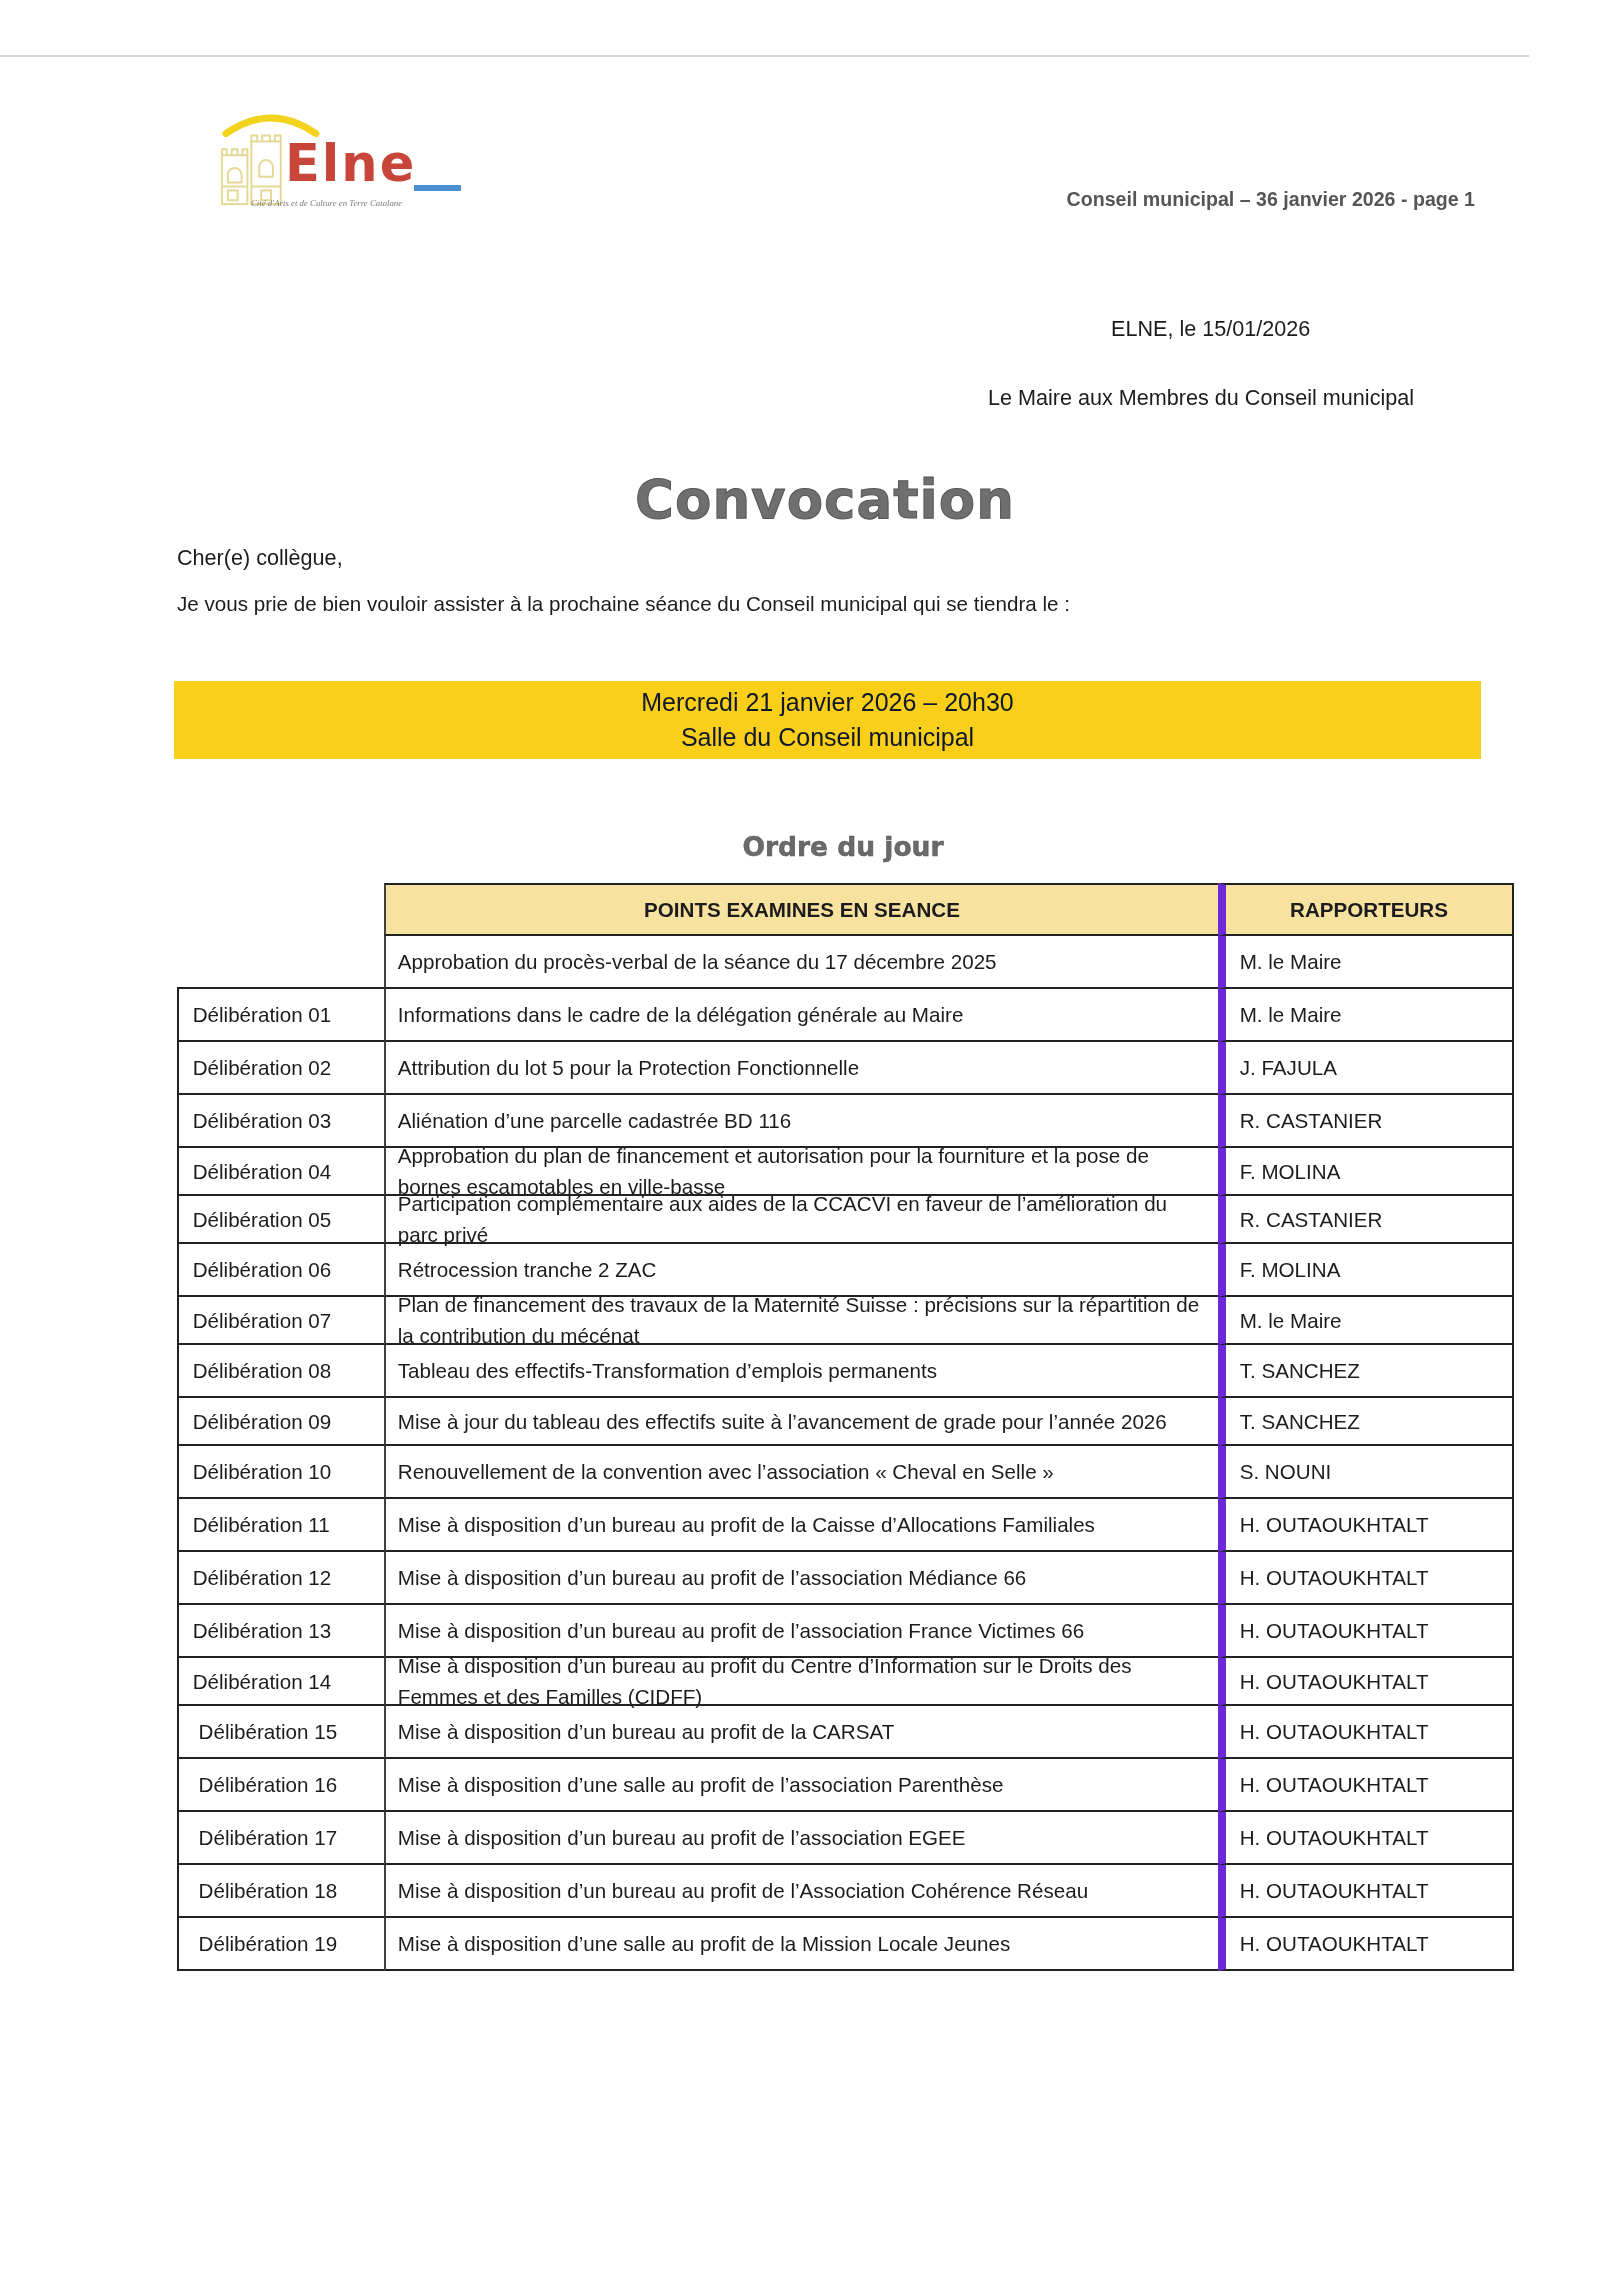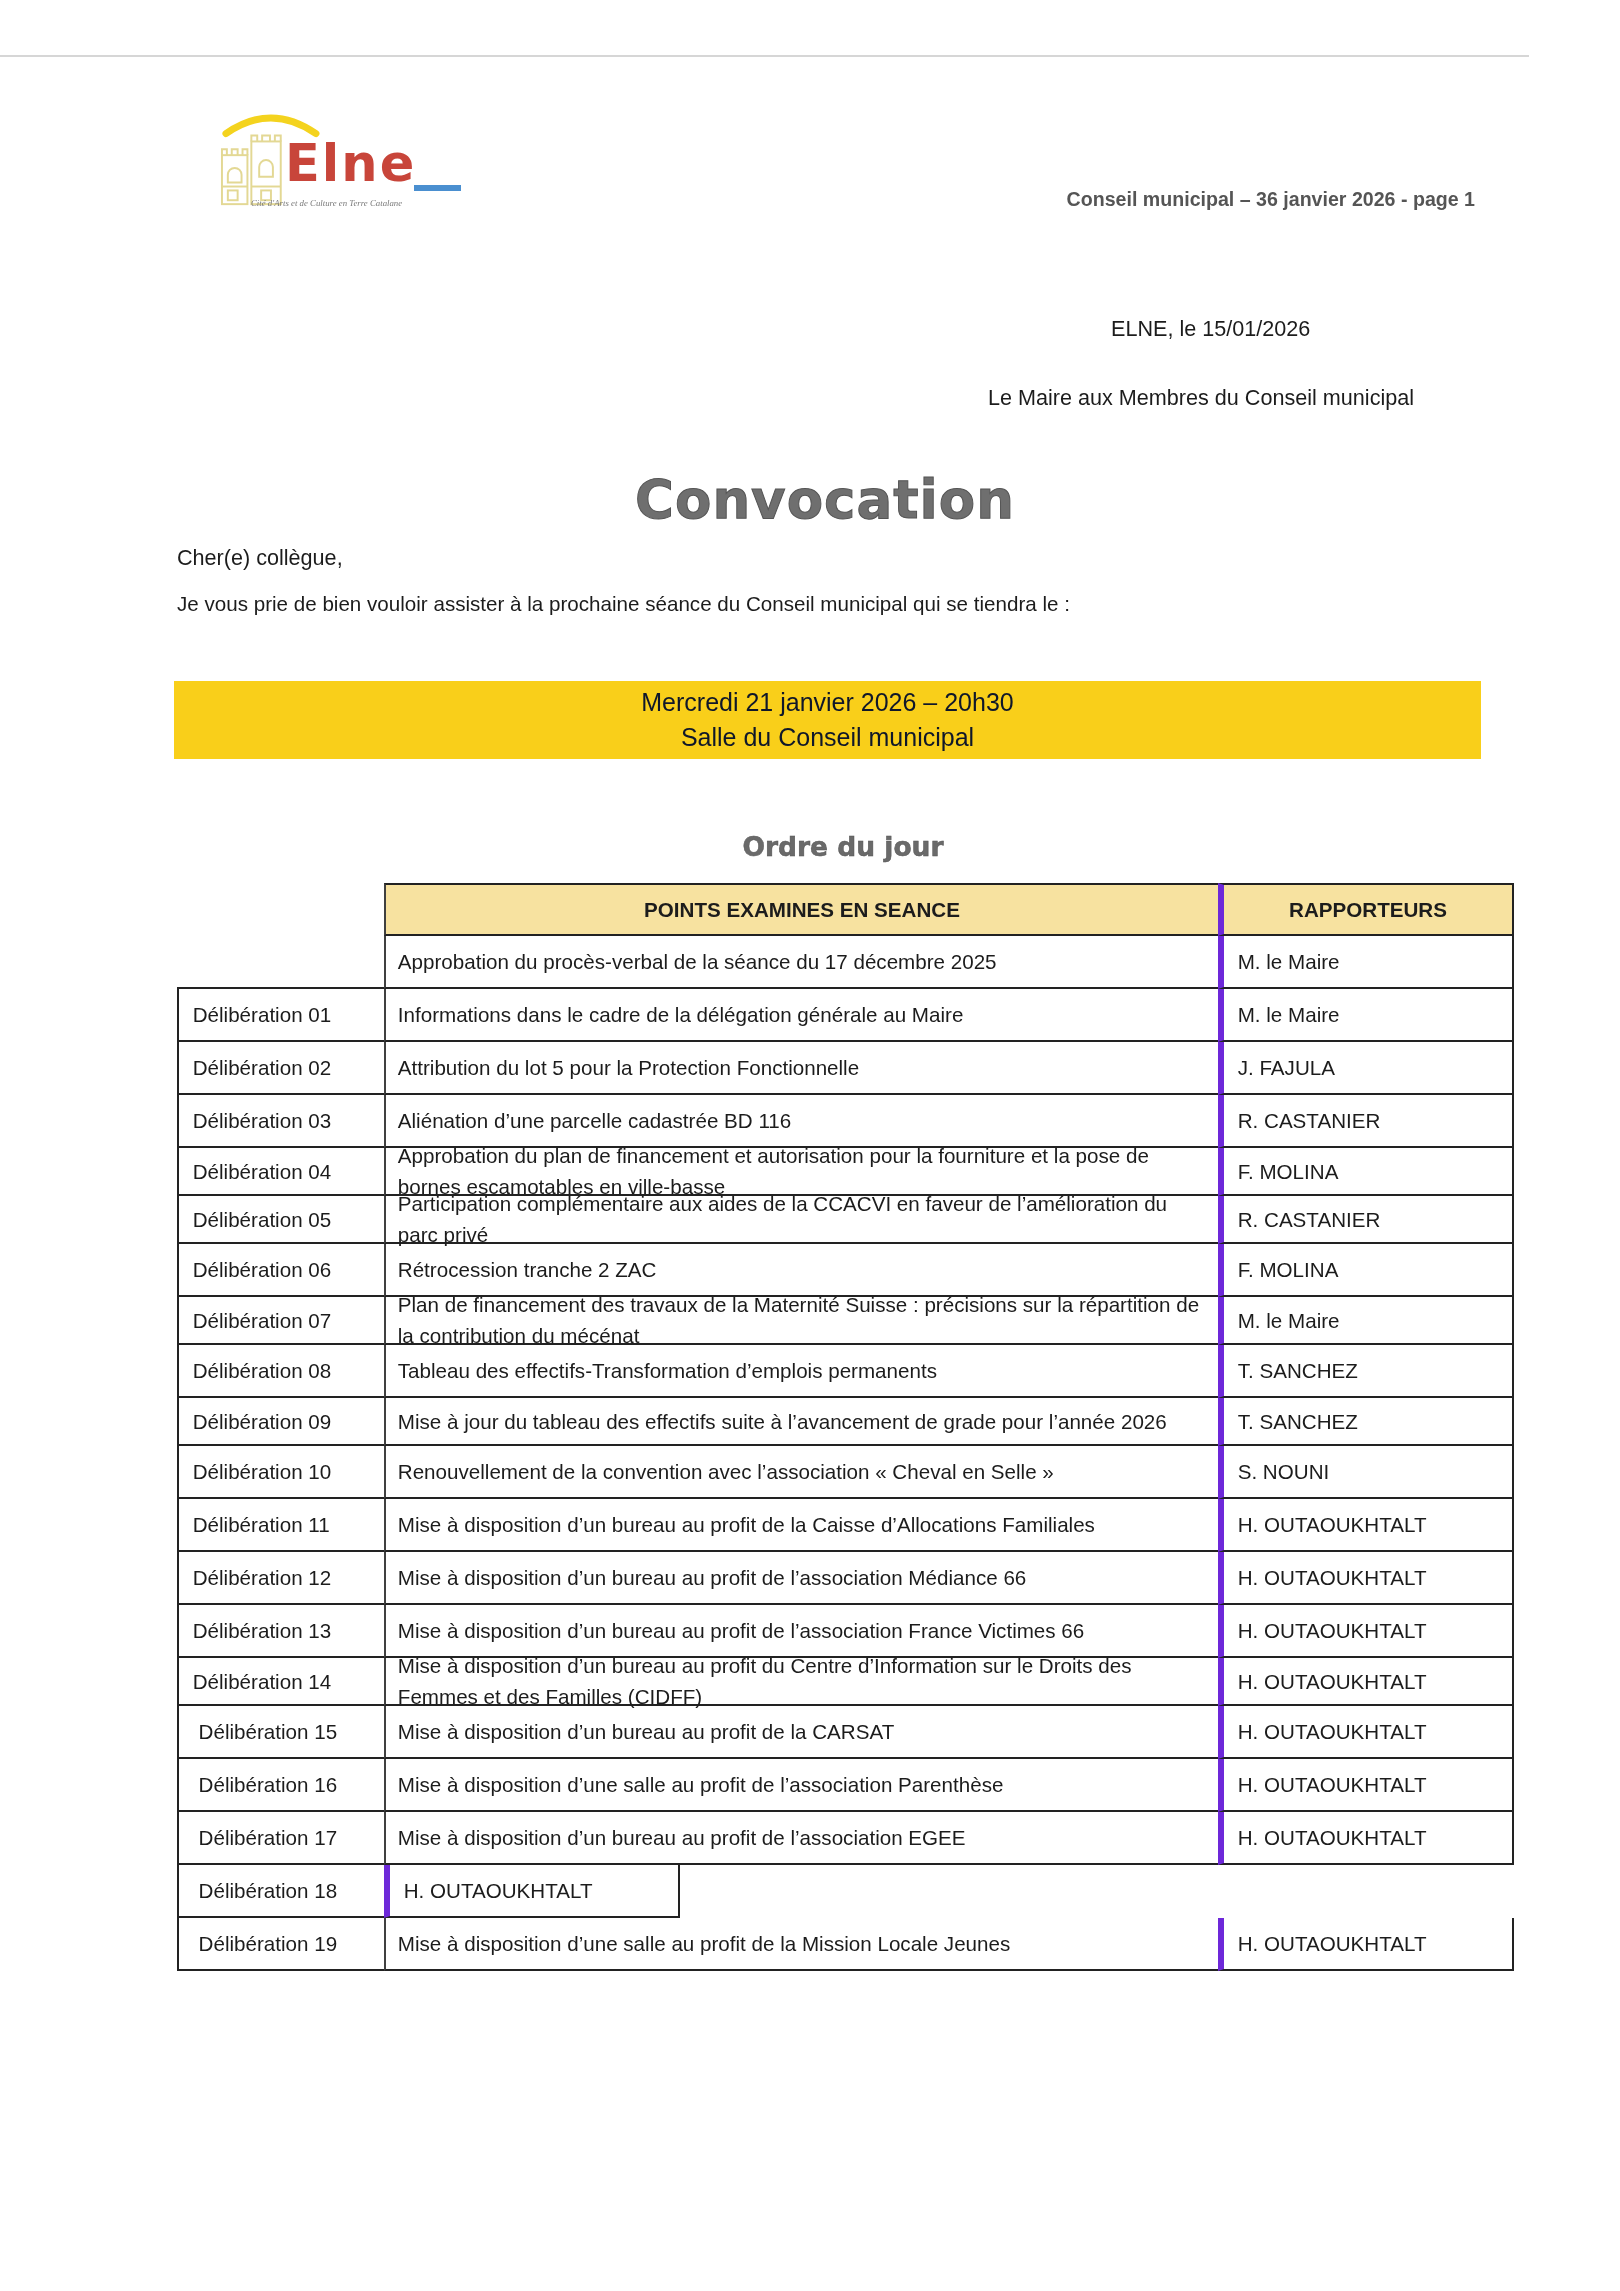--- a/index.html
+++ b/index.html
@@ -36,21 +36,21 @@
                     font-weight: bold; font-size: 26.5px; color: #6a6a6a; -webkit-text-stroke: 0.5px #555555; }
 
     
     .agenda { position: absolute; left: 177px; top: 883px; width: 1337px; }
     .row { display: flex; height: 53px; }
     .row.tall { height: 48px; }
     .cell { display: flex; align-items: center; font-size: 20.6px; color: #1c1c1c; line-height: 31px; }
     .c-num { width: 207px; padding-left: 13.7px; border-left: 2px solid #222; border-bottom: 2px solid #222; }
     .c-num.blank { border-left: none; border-bottom: 2px solid transparent; }
     .c-desc { width: 834px; padding-left: 11.8px; padding-right: 7.8px; border-left: 2px solid #404040; border-bottom: 2px solid #222; }
-    .c-rap { width: 296px; padding-left: 13.7px; border-left: 6px solid #6d28d9; border-right: 2px solid #222; border-bottom: 2px solid #222; }
+    .c-rap { width: 296px; padding-left: 13.7px; border-left: 8px solid #6d28d9; border-right: 2px solid #222; border-bottom: 2px solid #222; }
     .row.head .cell { background: #f7e2a0; font-weight: bold; justify-content: center; padding: 0; border-top: 2px solid #222; }
     .row.head .c-num.blank { background: transparent; border-top: none; }
     .row.approbation .c-num { border-bottom: 2px solid #222; border-left: none; }
     .c-num.indent { padding-left: 19.6px; }
   </style>
 </head>
 <body>
 
 <div class="top-rule"></div>
 
@@ -184,20 +184,21 @@
     <div class="cell c-desc">Mise à disposition d’une salle au profit de l’association Parenthèse</div>
     <div class="cell c-rap">H. OUTAOUKHTALT</div>
   </div>
   <div class="row">
     <div class="cell c-num indent">Délibération 17</div>
     <div class="cell c-desc">Mise à disposition d’un bureau au profit de l’association EGEE</div>
     <div class="cell c-rap">H. OUTAOUKHTALT</div>
   </div>
   <div class="row">
     <div class="cell c-num indent">Délibération 18</div>
+    <div class="cell c-desc">Mise à disposition d’un bureau au profit de l’Association Cohérence Réseau</div>
     <div class="cell c-rap">H. OUTAOUKHTALT</div>
   </div>
   <div class="row">
     <div class="cell c-num indent">Délibération 19</div>
     <div class="cell c-desc">Mise à disposition d’une salle au profit de la Mission Locale Jeunes</div>
     <div class="cell c-rap">H. OUTAOUKHTALT</div>
   </div>
 </div>
 
 

